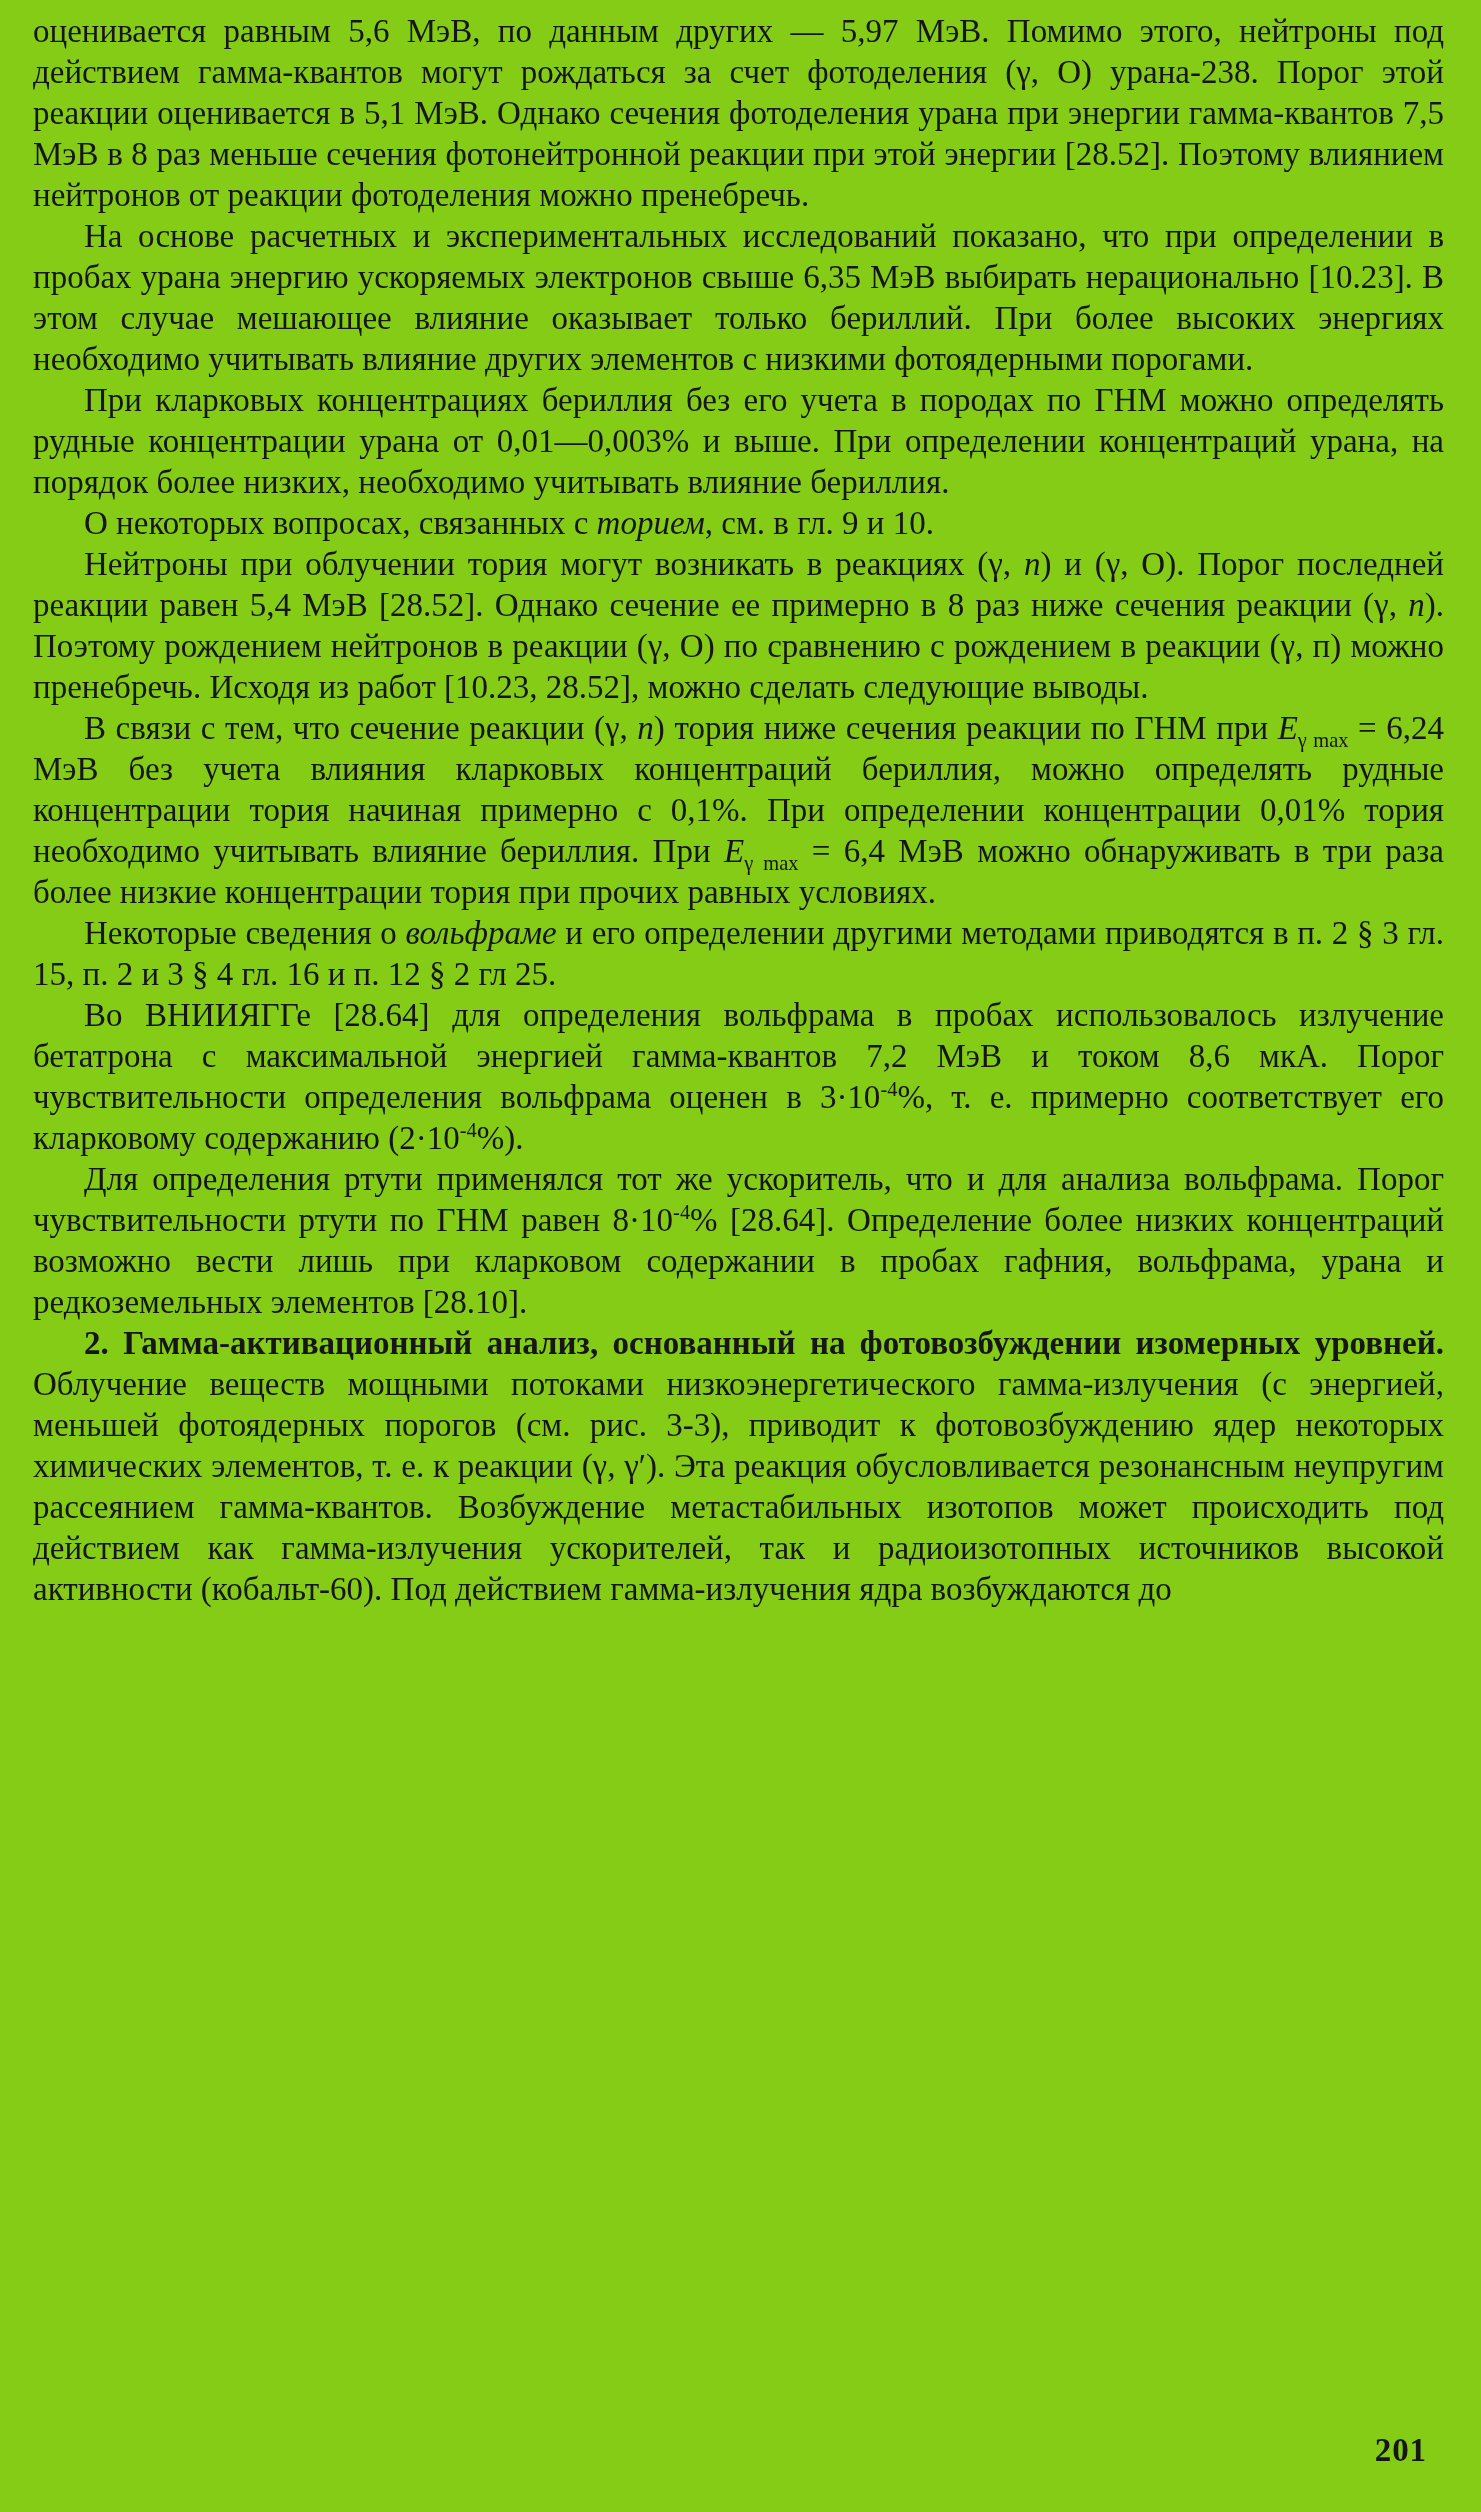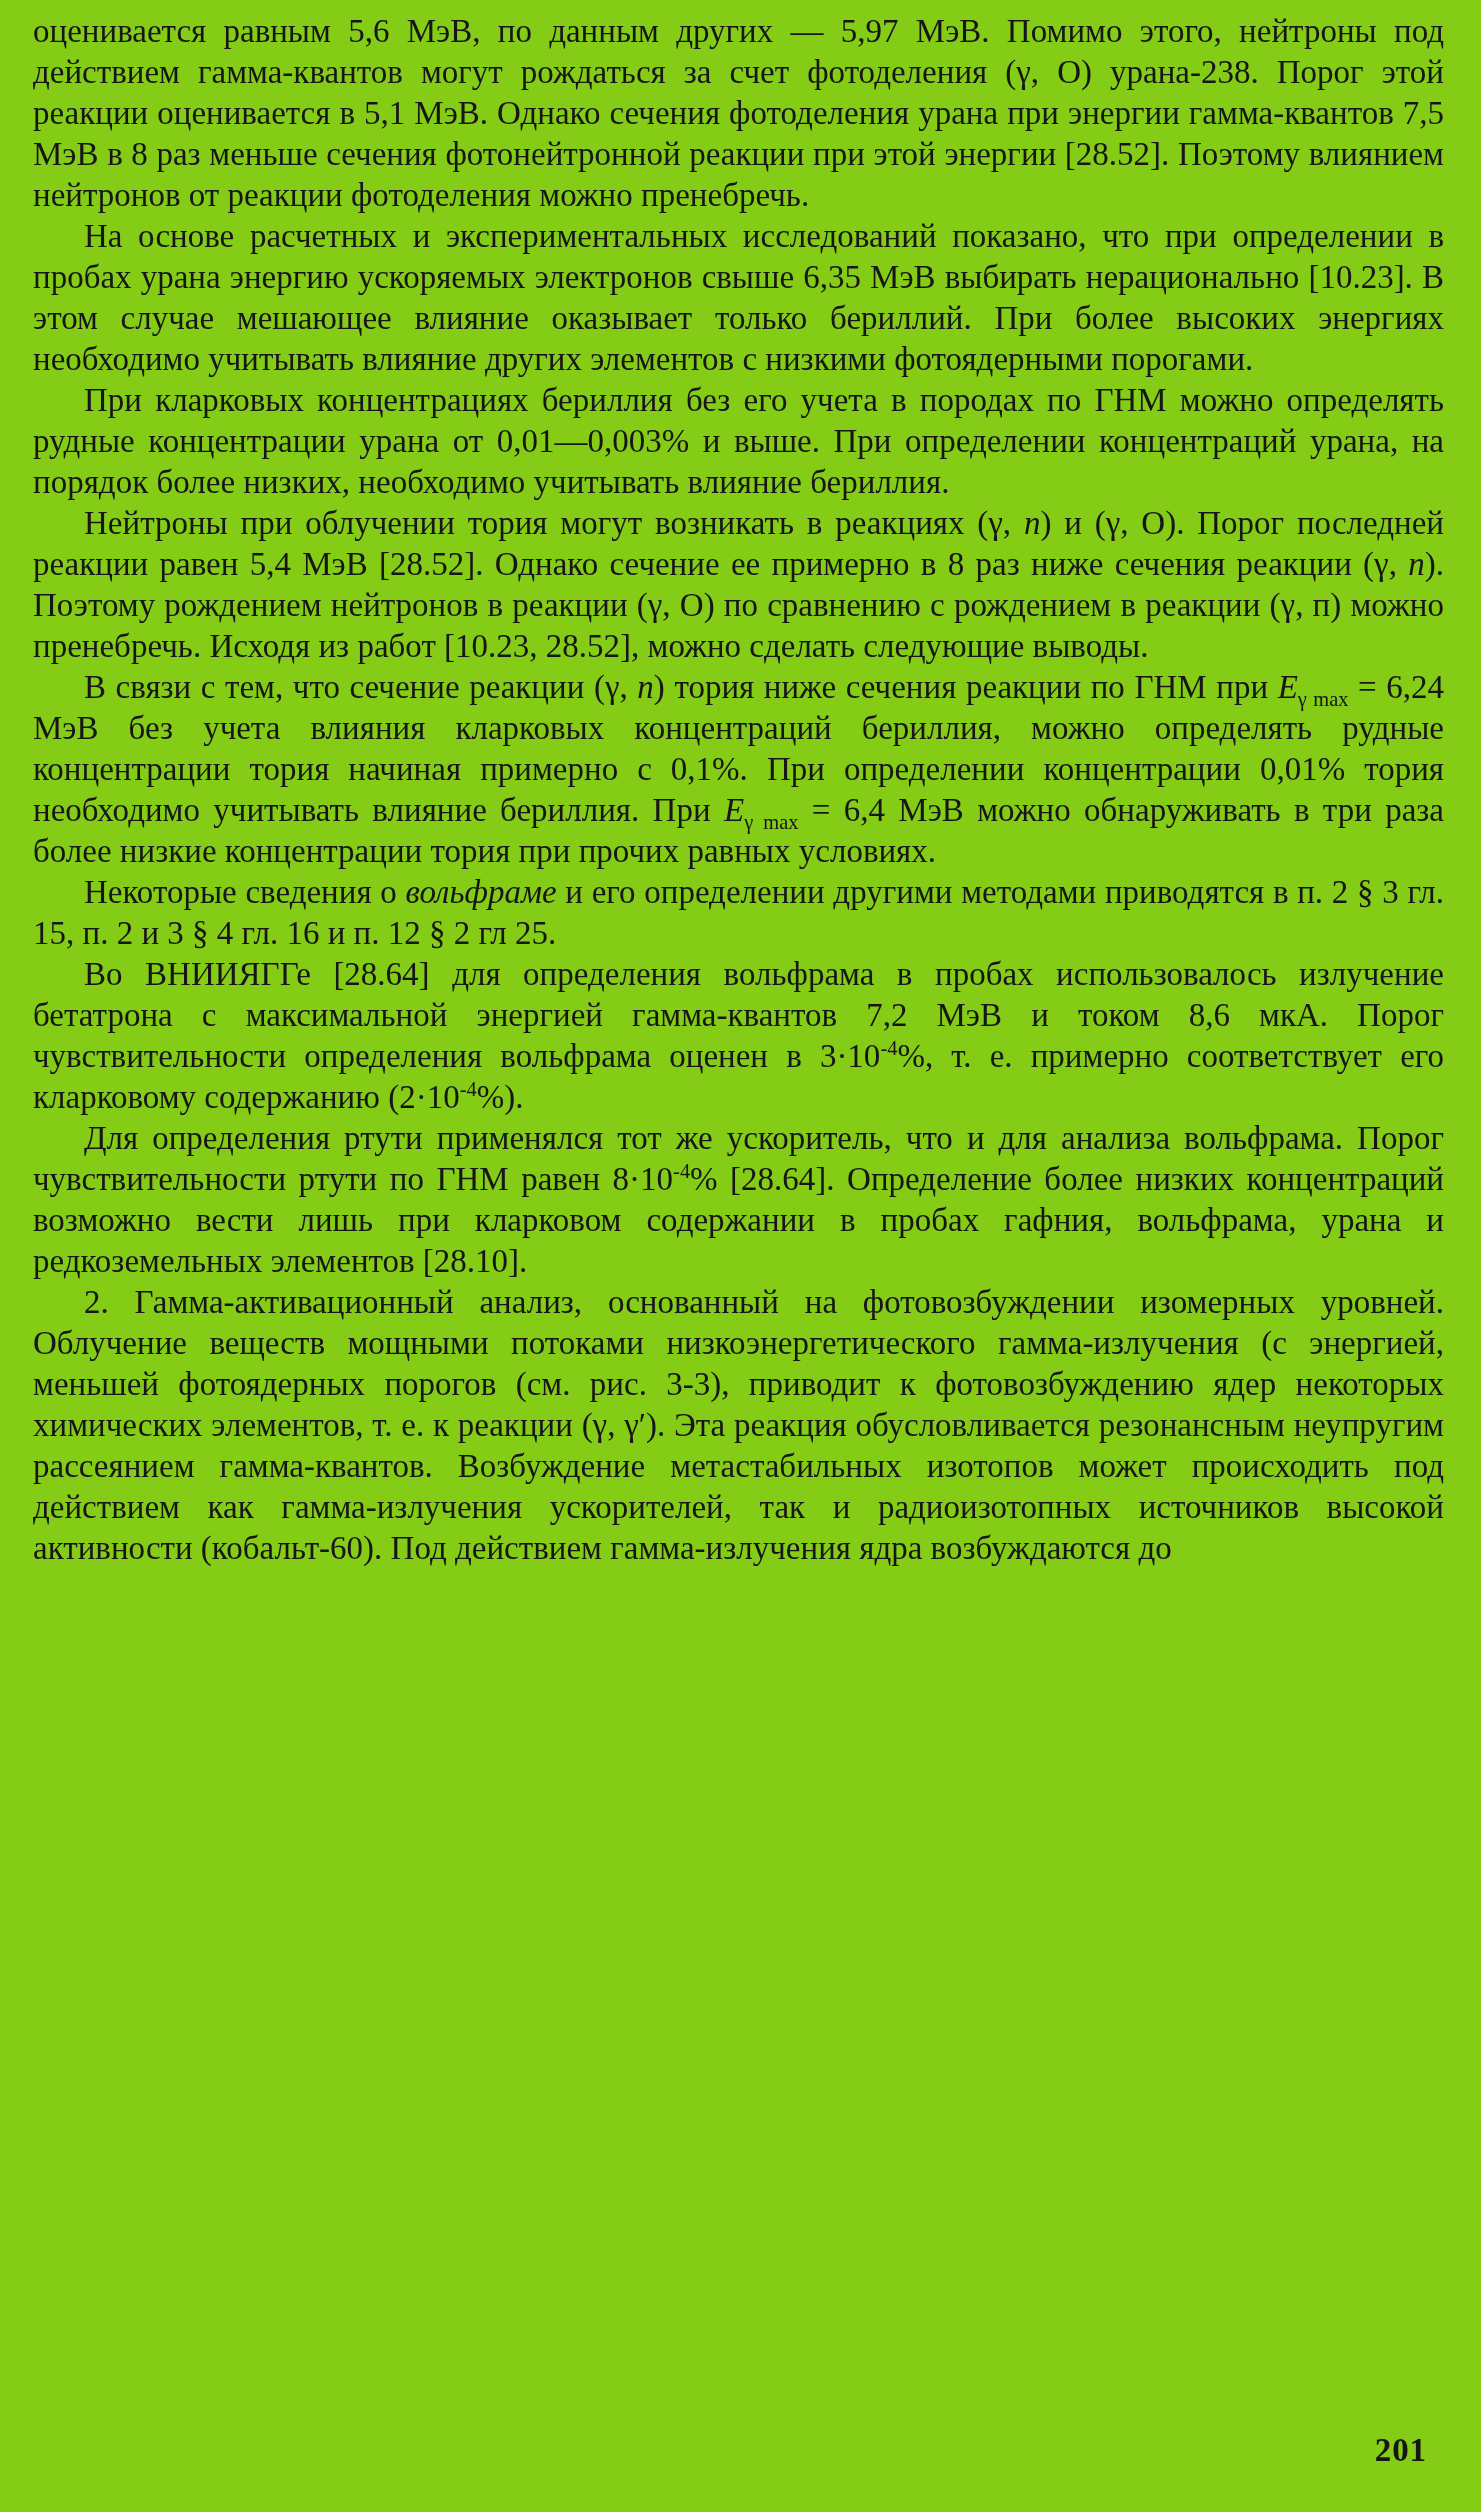--- a/index.html
+++ b/index.html
@@ -32,21 +32,21 @@
   }
   sub {
     font-size: 0.62em;
     line-height: 0;
   }
   sup {
     font-size: 0.62em;
     line-height: 0;
   }
   b {
-    font-weight: normal;
+    font-weight: bold;
   }
   i {
     font-style: italic;
   }
   .page-number {
     position: absolute;
     right: 54px;
     bottom: 41px;
     font-weight: bold;
     font-size: 33px;
@@ -54,20 +54,21 @@
   }
 </style>
 </head>
 <body>
 
 <div class="page">
 
   <p><span>оценивается равным 5,6 МэВ, по данным других — 5,97 МэВ. Помимо этого, нейтроны под действием гамма-квантов могут рождаться за счет фотоделения (γ, О) урана-238. Порог этой реакции оценивается в 5,1 МэВ. Однако сечения фотоделения урана при энергии гамма-квантов 7,5 МэВ в 8 раз меньше сечения фотонейтронной реакции при этой энергии [28.52]. Поэтому влиянием нейтронов от реакции фотоделения можно пренебречь.</span></p>
   <p class="indent"><span>На основе расчетных и экспериментальных исследований показано, что при определении в пробах урана энергию ускоряемых электронов свыше 6,35 МэВ выбирать нерационально [10.23]. В этом случае мешающее влияние оказывает только бериллий. При более высоких энергиях необходимо учитывать влияние других элементов с низкими фотоядерными порогами.</span></p>
   <p class="indent"><span>При кларковых концентрациях бериллия без его учета в породах по ГНМ можно определять рудные концентрации урана от 0,01—0,003% и выше. При определении концентраций урана, на порядок более низких, необходимо учитывать влияние бериллия.</span></p>
+  <p class="indent"><span>О некоторых вопросах, связанных с </span><i>торием</i><span>, см. в гл. 9 и 10.</span></p>
   <p class="indent"><span>Нейтроны при облучении тория могут возникать в реакциях (γ, </span><i>n</i><span>) и (γ, О). Порог последней реакции равен 5,4 МэВ [28.52]. Однако сечение ее примерно в 8 раз ниже сечения реакции (γ, </span><i>n</i><span>). Поэтому рождением нейтронов в реакции (γ, О) по сравнению с рождением в реакции (γ, п) можно пренебречь. Исходя из работ [10.23, 28.52], можно сделать следующие выводы.</span></p>
   <p class="indent"><span>В связи с тем, что сечение реакции (γ, </span><i>n</i><span>) тория ниже сечения реакции по ГНМ при </span><i>E</i><sub>γ max</sub><span> = 6,24 МэВ без учета влияния кларковых концентраций бериллия, можно определять рудные концентрации тория начиная примерно с 0,1%. При определении концентрации 0,01% тория необходимо учитывать влияние бериллия. При </span><i>E</i><sub>γ max</sub><span> = 6,4 МэВ можно обнаруживать в три раза более низкие концентрации тория при прочих равных условиях.</span></p>
   <p class="indent"><span>Некоторые сведения о </span><i>вольфраме</i><span> и его определении другими методами приводятся в п. 2 § 3 гл. 15, п. 2 и 3 § 4 гл. 16 и п. 12 § 2 гл 25.</span></p>
   <p class="indent"><span>Во ВНИИЯГГе [28.64] для определения вольфрама в пробах использовалось излучение бетатрона с максимальной энергией гамма-квантов 7,2 МэВ и током 8,6 мкА. Порог чувствительности определения вольфрама оценен в 3·10</span><sup>-4</sup><span>%, т. е. примерно соответствует его кларковому содержанию (2·10</span><sup>-4</sup><span>%).</span></p>
   <p class="indent"><span>Для определения ртути применялся тот же ускоритель, что и для анализа вольфрама. Порог чувствительности ртути по ГНМ равен 8·10</span><sup>-4</sup><span>% [28.64]. Определение более низких концентраций возможно вести лишь при кларковом содержании в пробах гафния, вольфрама, урана и редкоземельных элементов [28.10].</span></p>
   <p class="indent"><b>2. Гамма-активационный анализ, основанный на фотовозбуждении изомерных уровней.</b><span> Облучение веществ мощными потоками низкоэнергетического гамма-излучения (с энергией, меньшей фотоядерных порогов (см. рис. 3-3), приводит к фотовозбуждению ядер некоторых химических элементов, т. е. к реакции (γ, γ′). Эта реакция обусловливается резонансным неупругим рассеянием гамма-квантов. Возбуждение метастабильных изотопов может происходить под действием как гамма-излучения ускорителей, так и радиоизотопных источников высокой активности (кобальт-60). Под действием гамма-излучения ядра возбуждаются до</span></p>
 
   <div class="page-number">201</div>
 
 </div>

